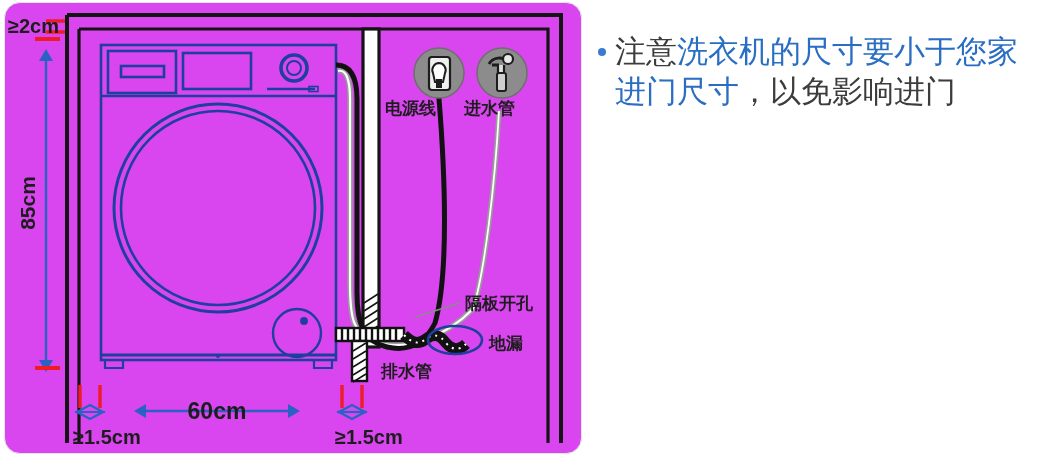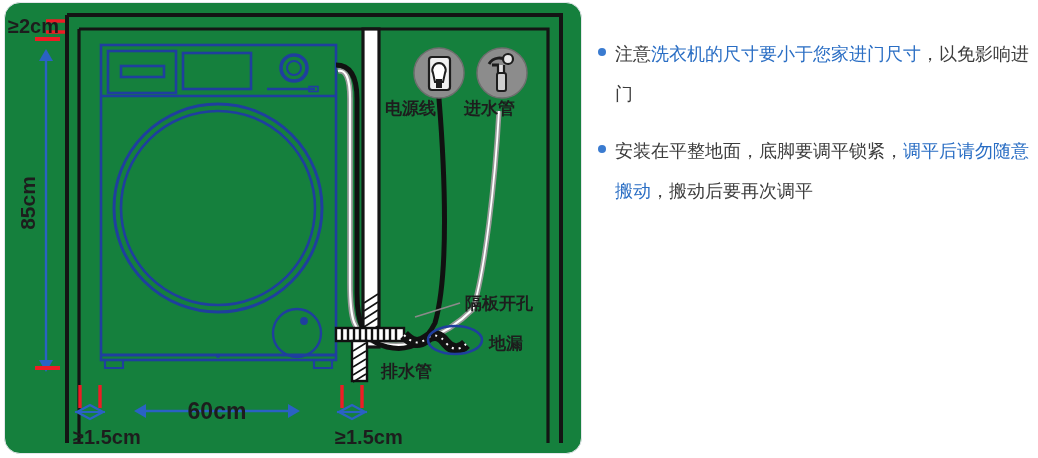--- a/index.html
+++ b/index.html
@@ -9,21 +9,21 @@
     background:#ffffff;
     font-family:"Liberation Sans","DejaVu Sans",sans-serif;
     overflow:hidden;
     position:relative;
   }
   #root{position:relative;width:1038px;height:458px;}
 
   
   .diagram-card{
     position:absolute;left:4px;top:2px;width:578px;height:452px;
-    background:#15803d;
+    background:#d946ef;
     border:1px solid #e3e6ea;
     border-radius:16px;
     box-sizing:border-box;
     overflow:hidden;
   }
   .diagram-svg{position:absolute;left:0;top:0;}
 
   
   .notes{
     position:absolute;left:598px;top:34px;width:432px;height:400px;
@@ -33,26 +33,26 @@
     align-items:flex-start;
     margin-bottom:17px;
   }
   .bullet{
     width:8px;height:8px;border-radius:50%;
     background:#3a7bd0;
     flex:0 0 auto;
     margin-top:14px;margin-right:9px;
   }
   .note-text{
-    font-size:18px;
+    font-size:31px;
     line-height:40px;
     color:#3c3c3c;
     letter-spacing:0px;
     font-weight:400;
-    font-family:Liberation Serif, serif;
+    font-family:Liberation Mono, monospace;
   }
   .hl{color:#2a6ec4;}
   .note-text .seg{white-space:normal;}
 </style>
 </head>
 <body>
 
 <div id="root">
 
   <div class="diagram-card">
@@ -242,21 +242,15 @@
   <div class="notes">
 
     <div class="note-row">
       <span class="bullet"></span>
       <div class="note-text">
         <span class="seg">注意</span><span class="seg hl">洗衣机的尺寸要小于您家进门尺寸</span><span class="seg">，以免影响进门</span>
       </div>
     </div>
 
 
-    <div class="note-row">
-      <span class="bullet"></span>
-      <div class="note-text">
-        <span class="seg">安装在平整地面，底脚要调平锁紧，</span><span class="seg hl">调平后请勿随意搬动</span><span class="seg">，搬动后要再次调平</span>
-      </div>
-    </div>
 
   </div>
 </div>
 
 </body></html>

